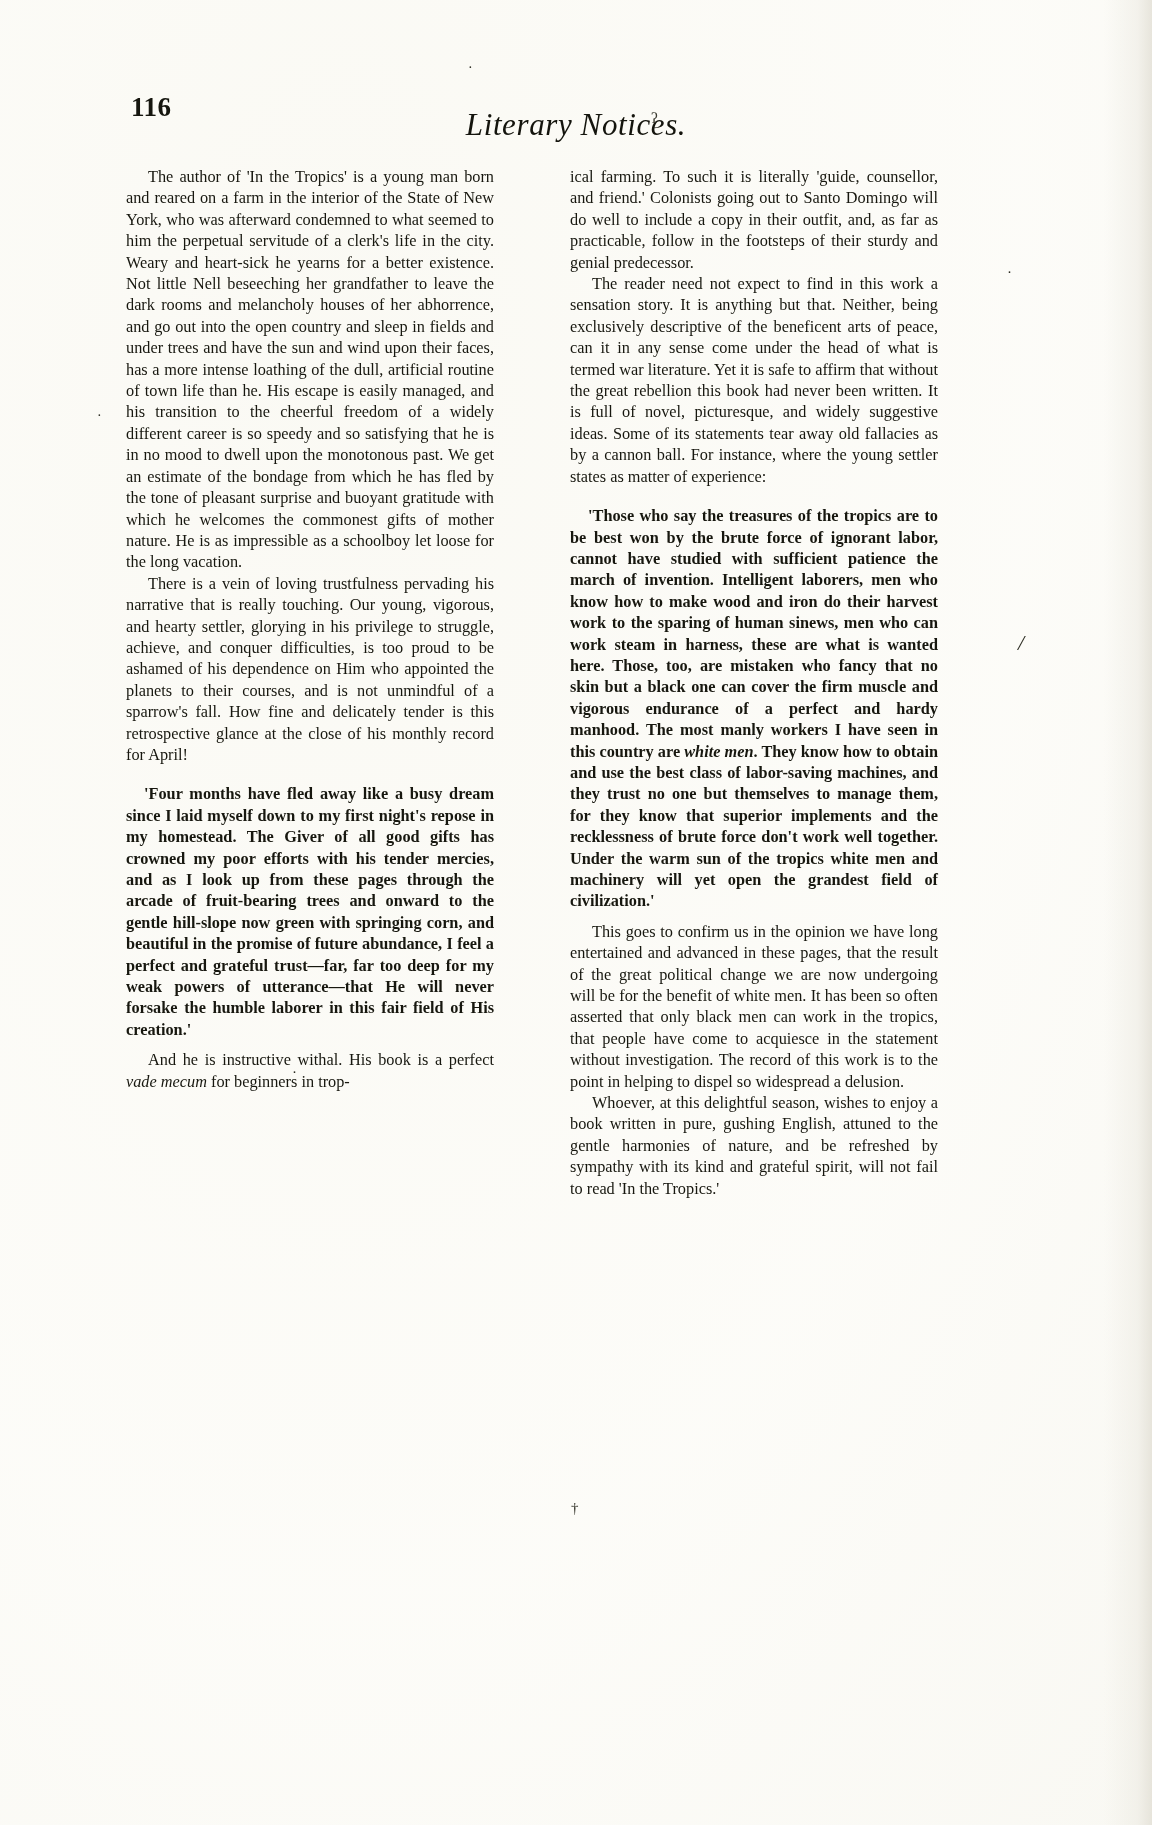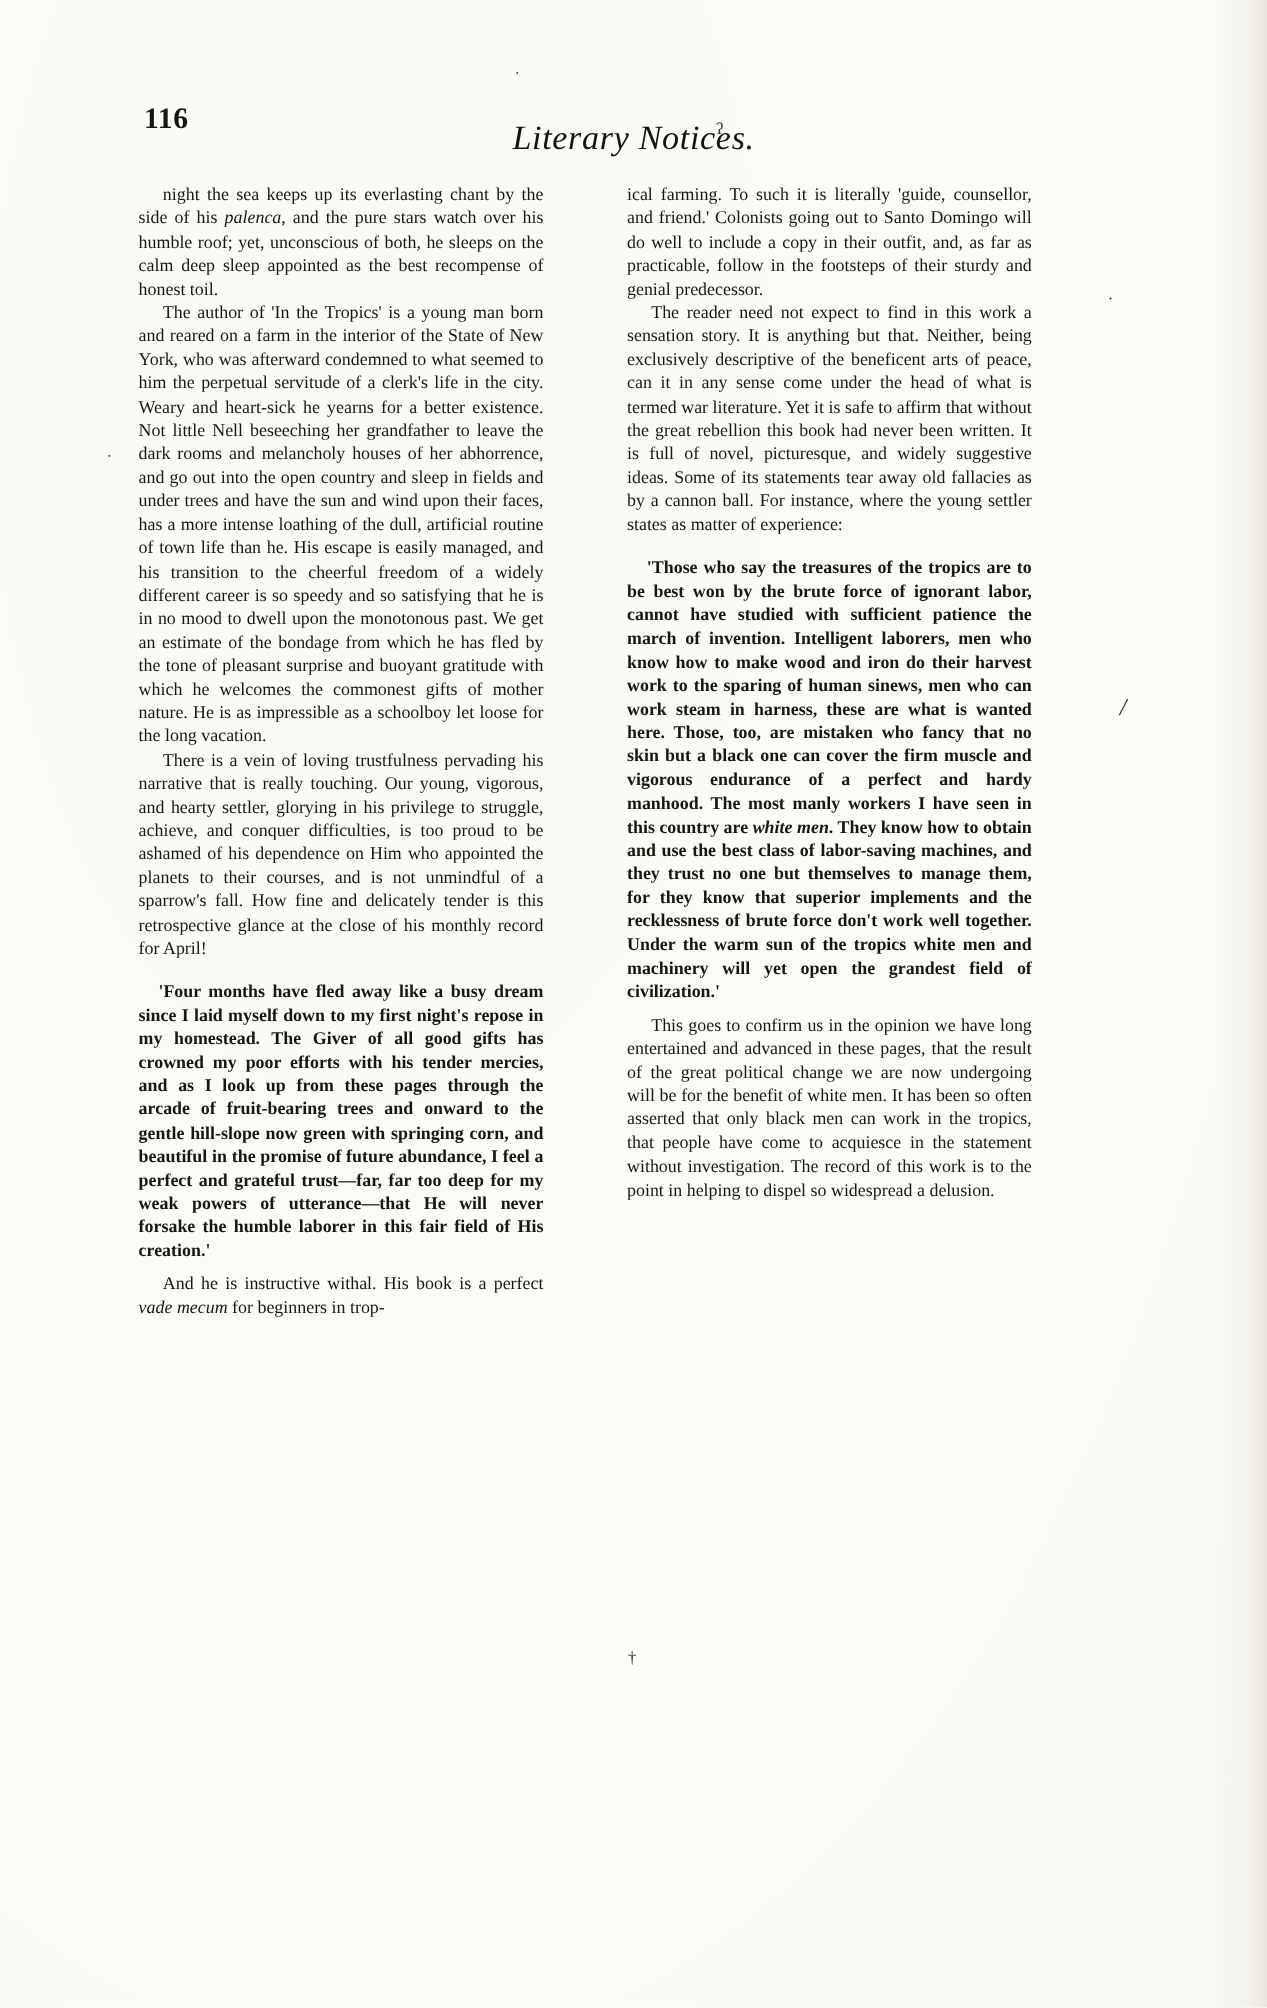--- a/index.html
+++ b/index.html
@@ -119,36 +119,36 @@
 <div class="page">
   <div class="paper-tint"></div>
 
   <div class="folio">116</div>
   <div class="running-title">Literary Notices.</div>
   <div class="header-mark">ʔ</div>
 
   <div class="columns">
 
     <div class="col left">
-      <p>night the sea keeps up its everlasting chant by the side of his <em>palenca</em>, and the pure stars watch over his humble roof; yet, unconscious of both, he sleeps on the calm deep sleep appointed as the best recompense of honest toil.</p>
       <p>The author of 'In the Tropics' is a young man born and reared on a farm in the interior of the State of New York, who was afterward condemned to what seemed to him the perpetual servitude of a clerk's life in the city. Weary and heart-sick he yearns for a better existence. Not little Nell beseeching her grandfather to leave the dark rooms and melancholy houses of her abhorrence, and go out into the open country and sleep in fields and under trees and have the sun and wind upon their faces, has a more intense loathing of the dull, artificial routine of town life than he. His escape is easily managed, and his transition to the cheerful freedom of a widely different career is so speedy and so satisfying that he is in no mood to dwell upon the monotonous past. We get an estimate of the bondage from which he has fled by the tone of pleasant surprise and buoyant gratitude with which he welcomes the commonest gifts of mother nature. He is as impressible as a schoolboy let loose for the long vacation.</p>
       <p>There is a vein of loving trustfulness pervading his narrative that is really touching. Our young, vigorous, and hearty settler, glorying in his privilege to struggle, achieve, and conquer difficulties, is too proud to be ashamed of his dependence on Him who appointed the planets to their courses, and is not unmindful of a sparrow's fall. How fine and delicately tender is this retrospective glance at the close of his monthly record for April!</p>
       <div class="spacer-sm"></div>
       <p class="quote">'Four months have fled away like a busy dream since I laid myself down to my first night's repose in my homestead. The Giver of all good gifts has crowned my poor efforts with his tender mercies, and as I look up from these pages through the arcade of fruit-bearing trees and onward to the gentle hill-slope now green with springing corn, and beautiful in the promise of future abundance, I feel a perfect and grateful trust—far, far too deep for my weak powers of utterance—that He will never forsake the humble laborer in this fair field of His creation.'</p>
       <div class="spacer-sm"></div>
       <p>And he is instructive withal. His book is a perfect <em>vade mecum</em> for beginners in trop-</p>
     </div>
 
     <div class="col right">
       <p class="noindent">ical farming. To such it is literally 'guide, counsellor, and friend.' Colonists going out to Santo Domingo will do well to include a copy in their outfit, and, as far as practicable, follow in the footsteps of their sturdy and genial predecessor.</p>
       <p>The reader need not expect to find in this work a sensation story. It is anything but that. Neither, being exclusively descriptive of the beneficent arts of peace, can it in any sense come under the head of what is termed war literature. Yet it is safe to affirm that without the great rebellion this book had never been written. It is full of novel, picturesque, and widely suggestive ideas. Some of its statements tear away old fallacies as by a cannon ball. For instance, where the young settler states as matter of experience:</p>
       <div class="spacer-sm"></div>
       <p class="quote">'Those who say the treasures of the tropics are to be best won by the brute force of ignorant labor, cannot have studied with sufficient patience the march of invention. Intelligent laborers, men who know how to make wood and iron do their harvest work to the sparing of human sinews, men who can work steam in harness, these are what is wanted here. Those, too, are mistaken who fancy that no skin but a black one can cover the firm muscle and vigorous endurance of a perfect and hardy manhood. The most manly workers I have seen in this country are <em>white men</em>. They know how to obtain and use the best class of labor-saving machines, and they trust no one but themselves to manage them, for they know that superior implements and the recklessness of brute force don't work well together. Under the warm sun of the tropics white men and machinery will yet open the grandest field of civilization.'</p>
       <div class="spacer-sm"></div>
       <p>This goes to confirm us in the opinion we have long entertained and advanced in these pages, that the result of the great political change we are now undergoing will be for the benefit of white men. It has been so often asserted that only black men can work in the tropics, that people have come to acquiesce in the statement without investigation. The record of this work is to the point in helping to dispel so widespread a delusion.</p>
+      <p>Whoever, at this delightful season, wishes to enjoy a book written in pure, gushing English, attuned to the gentle harmonies of nature, and be refreshed by sympathy with its kind and grateful spirit, will not fail to read 'In the Tropics.'</p>
     </div>
 
   </div>
 
   <div class="mark mark-top-dot">·</div>
   <div class="mark mark-right-dot">·</div>
   <div class="mark mark-left-dot">·</div>
   <div class="mark mark-slash">/</div>
   <div class="mark mark-mid-dot">·</div>
   <div class="mark mark-bottom">†</div>

